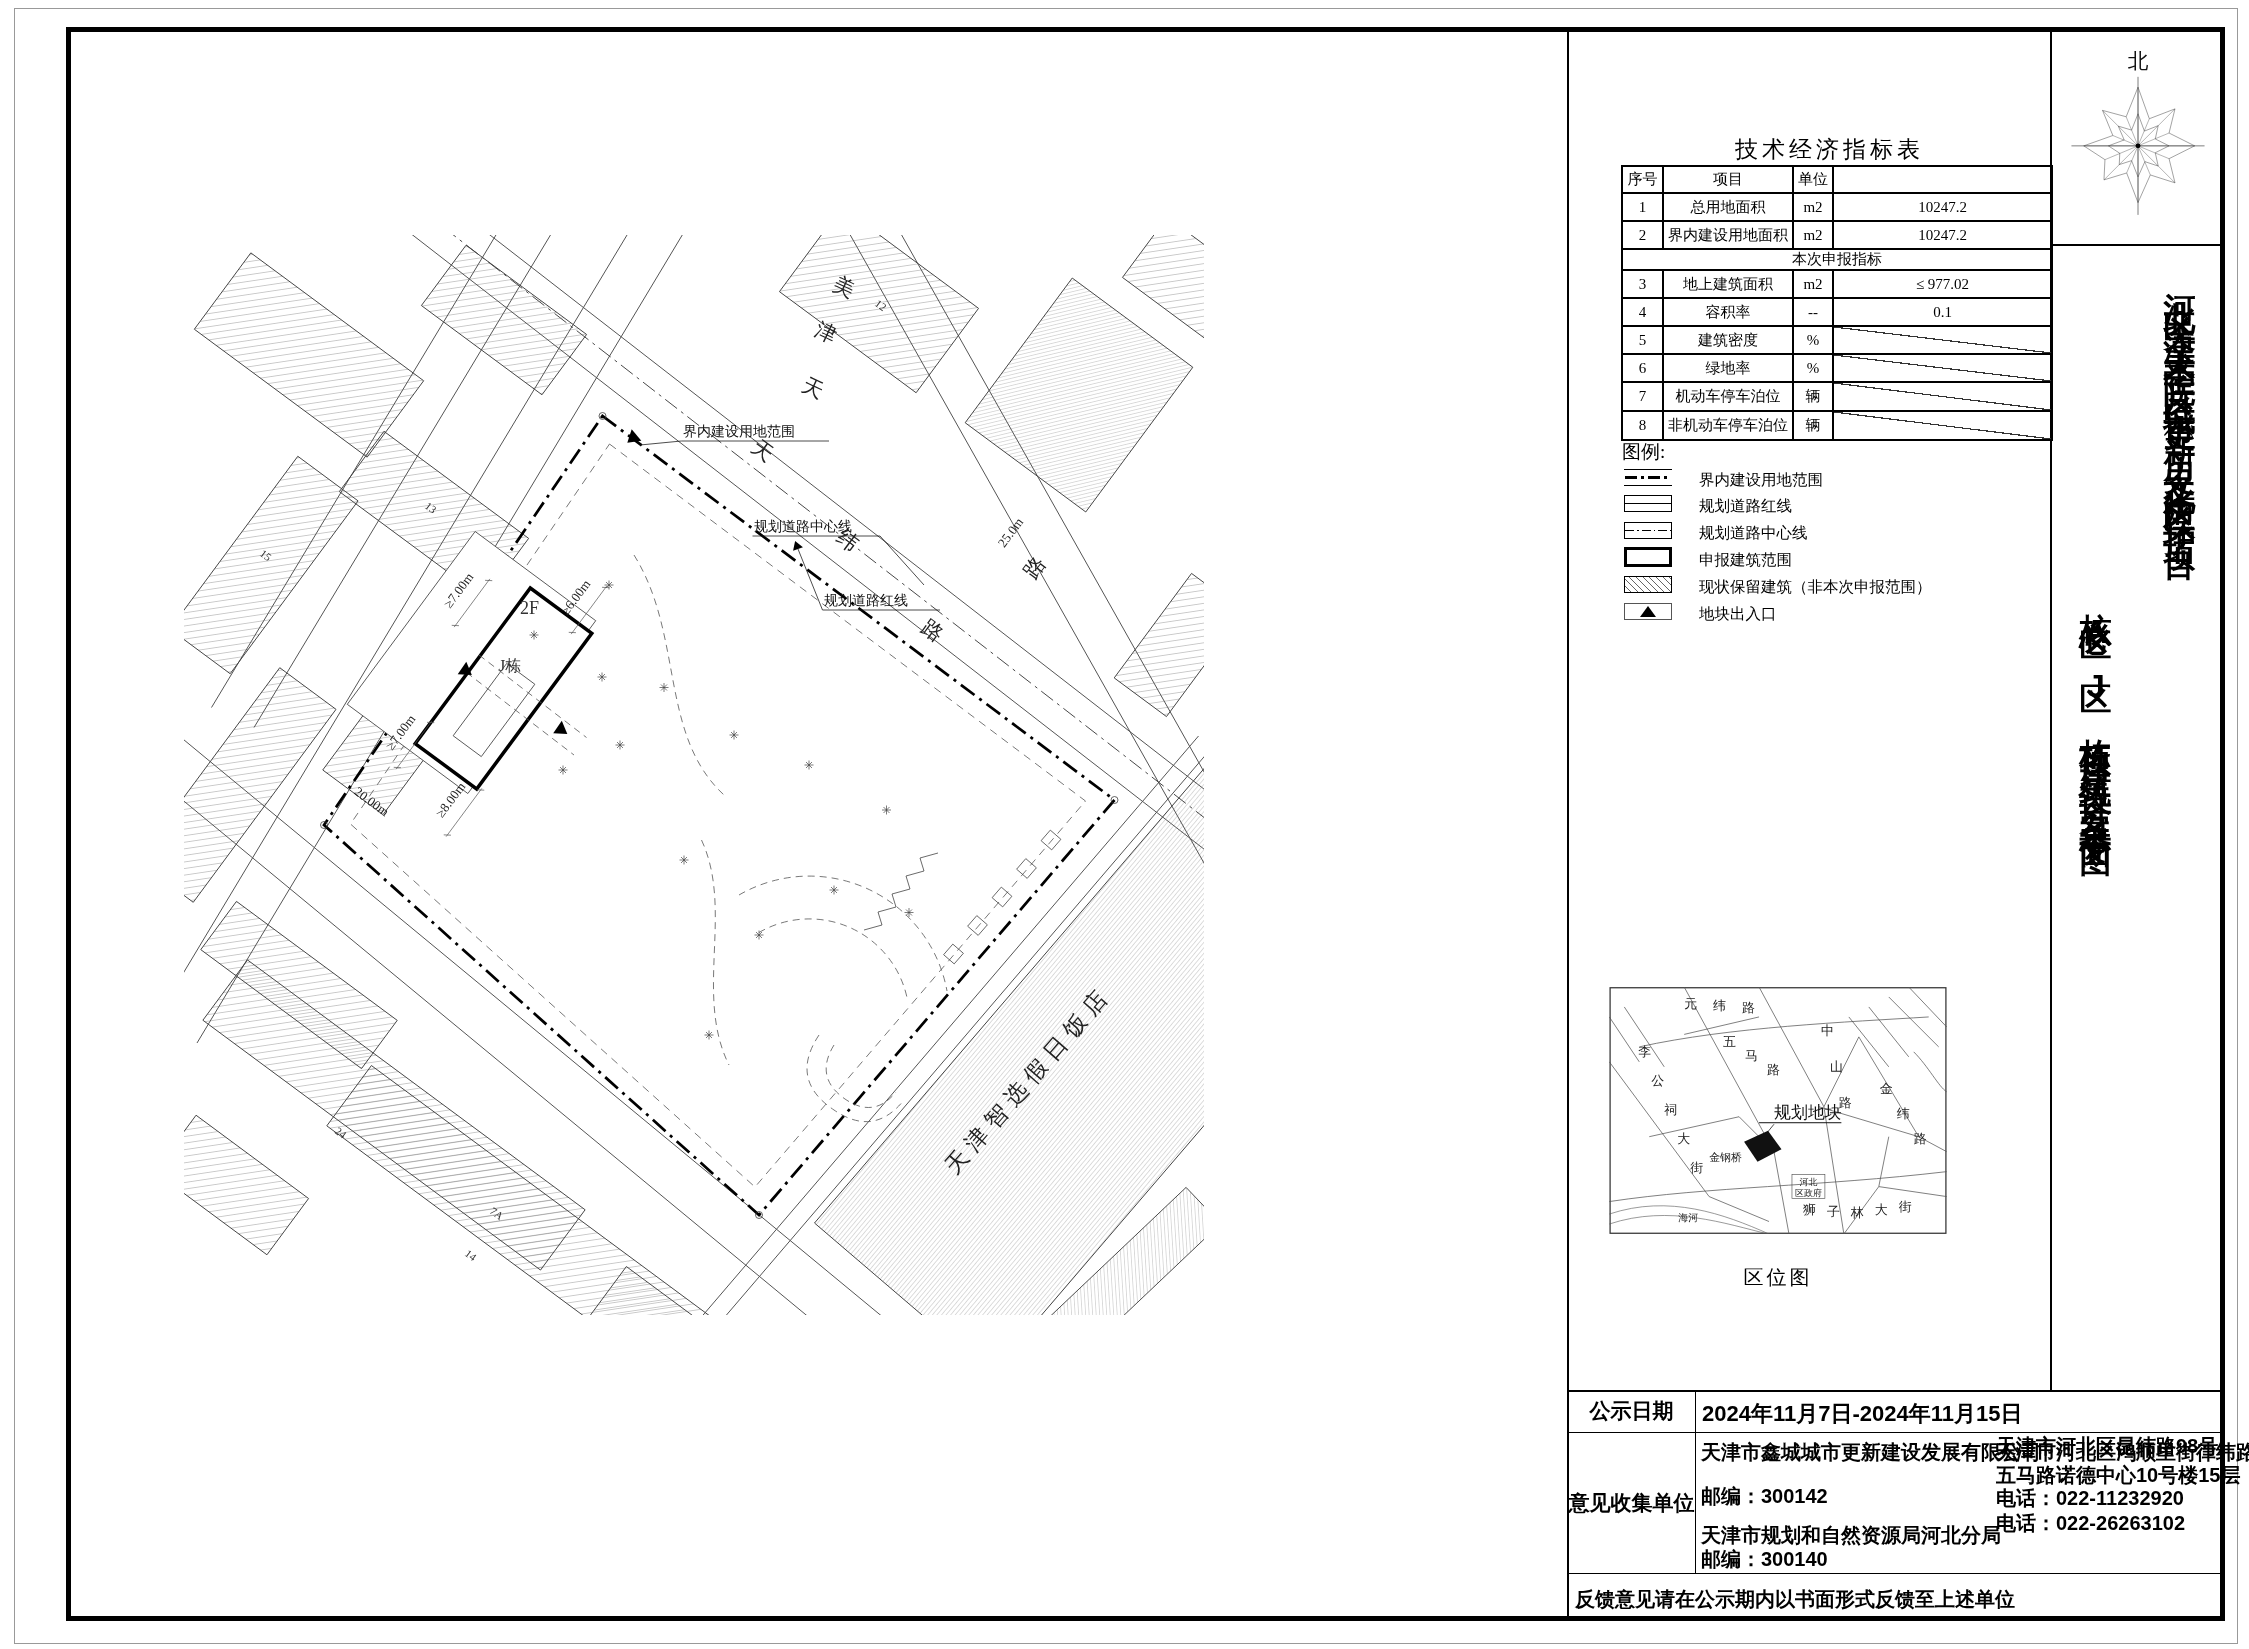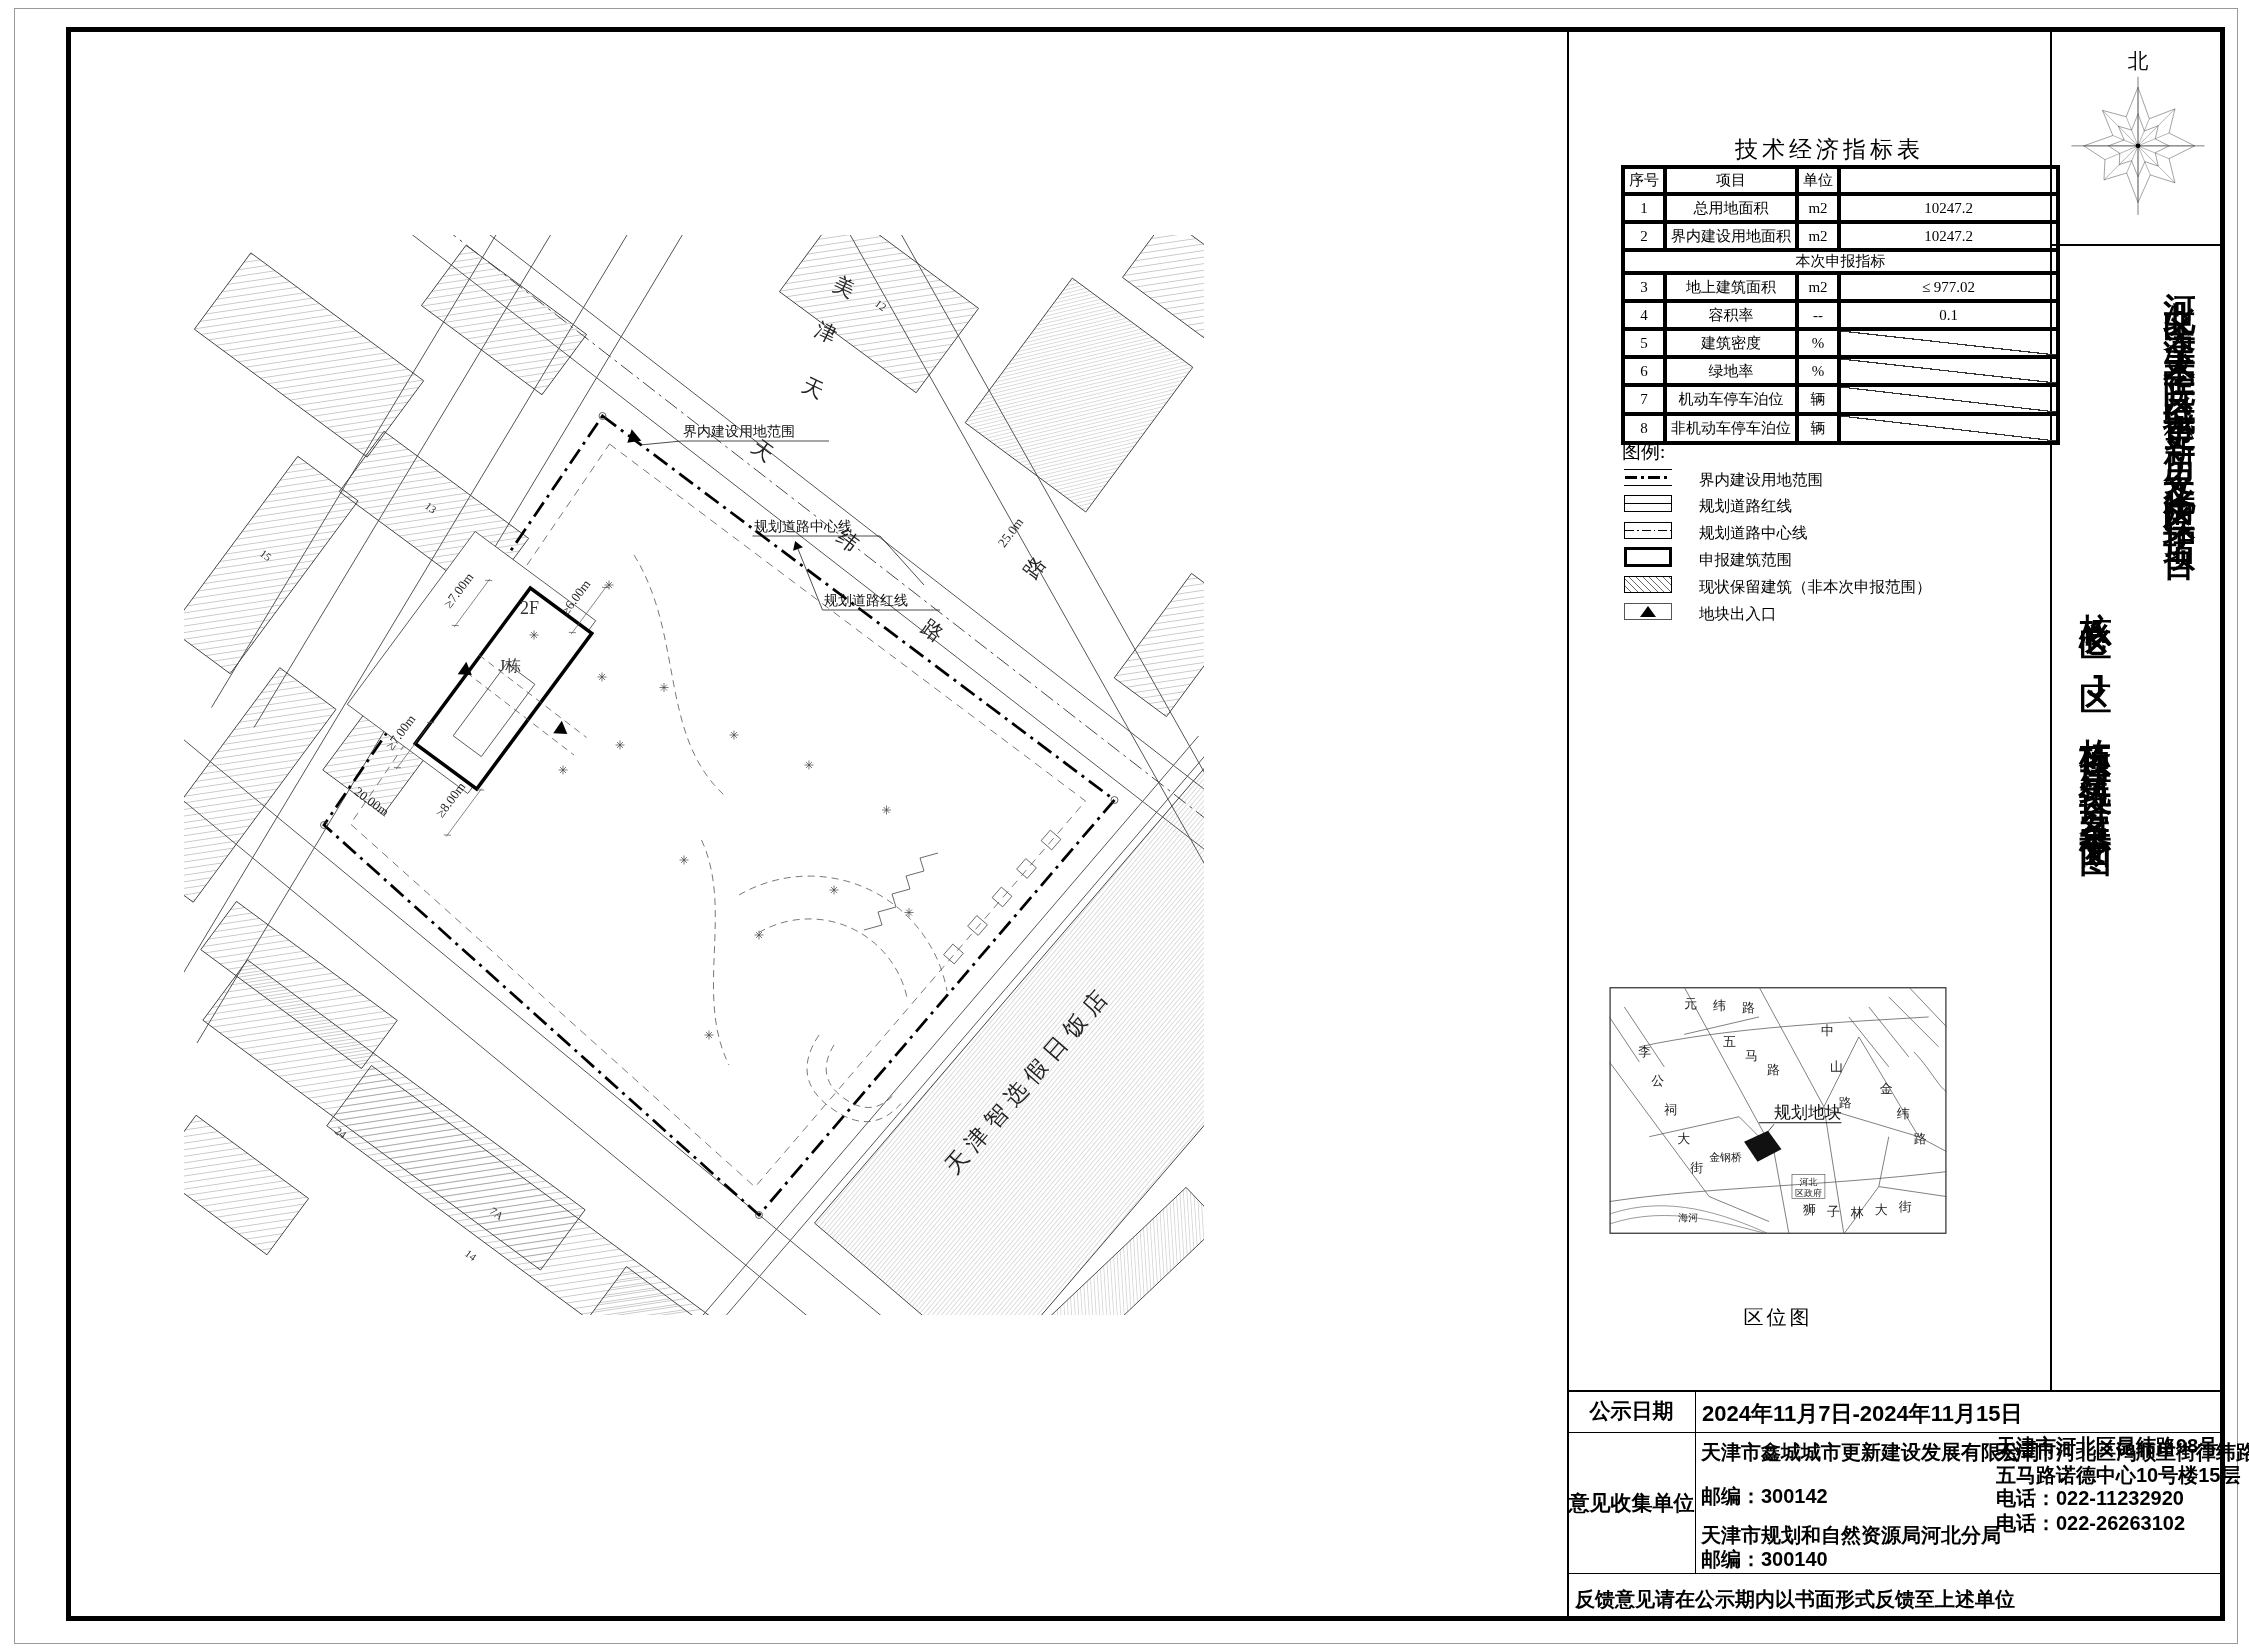--- a/index.html
+++ b/index.html
@@ -9,21 +9,21 @@
   
   .outer-frame{left:14px;top:8px;width:2222px;height:1634px;border:1px solid #999;}
   .main-frame{left:66px;top:27px;width:2159px;height:1594px;border:5.5px solid #000;box-sizing:border-box;}
   .vline{background:#000;}
   .hline{background:#000;}
   
   .tbl-title{left:1621px;top:134px;width:417px;text-align:center;font-family:"Liberation Serif","DejaVu Serif",serif;
              font-size:23px;letter-spacing:4px;}
   table.indic{position:absolute;left:1621px;top:165px;border-collapse:collapse;table-layout:fixed;
               font-family:"Liberation Serif","DejaVu Serif",serif;font-size:15px;}
-  table.indic td{border:4px solid #000000;padding:0 4px;text-align:center;overflow:hidden;white-space:nowrap;}
+  table.indic td{border:2px solid #000000;padding:0 4px;text-align:center;overflow:hidden;white-space:nowrap;}
   table.indic{border:1.5px solid #000;}
   td.item{text-align:left;padding-left:7px;}
   td.diag{background-image:linear-gradient(to top right,transparent calc(50% - 0.6px),#333 calc(50% - 0.6px),#333 calc(50% + 0.6px),transparent calc(50% + 0.6px));}
   
   .legend-title{left:1622px;top:439px;font-family:"Liberation Serif","DejaVu Serif",serif;font-size:19px;}
   .lg-label{font-family:"Liberation Serif","DejaVu Serif",serif;font-size:15.5px;white-space:nowrap;}
   .sym{width:48px;height:17px;box-sizing:border-box;}
   .sym-rel{position:relative;width:100%;height:100%;}
   .sym-boundary{border-top:1px solid #000;border-bottom:1px solid #000;}
   .sym-boundary .mid{position:absolute;top:50%;left:1px;right:1px;height:3.5px;margin-top:-2px;
@@ -32,21 +32,21 @@
   .sym-redline .mid{position:absolute;top:50%;left:0;right:0;height:1px;margin-top:-0.5px;background:#000;}
   .sym-center{border:1px solid #000;}
   .sym-center .mid{position:absolute;top:50%;left:0;right:0;height:1px;margin-top:-0.5px;
     background:repeating-linear-gradient(90deg,#000 0 9px,transparent 9px 12px,#000 12px 13.5px,transparent 13.5px 16.5px);}
   .sym-declared{border:3px solid #000;}
   .sym-retained{border:1px solid #000;background:repeating-linear-gradient(45deg,transparent 0 4px,#666 4px 4.7px);}
   .sym-entry{border:1px solid #555;}
   .sym-entry .tri{position:absolute;left:50%;top:50%;width:0;height:0;margin:-6px 0 0 -8px;
     border-left:8px solid transparent;border-right:8px solid transparent;border-bottom:11px solid #000;}
   
-  .map-caption{left:1609px;top:1304px;width:338px;text-align:center;font-family:"Liberation Serif","DejaVu Serif",serif;font-size:20px;letter-spacing:3px;}
+  .map-caption{left:1609px;top:1264px;width:338px;text-align:center;font-family:"Liberation Serif","DejaVu Serif",serif;font-size:20px;letter-spacing:3px;}
   
   .vtitle{writing-mode:vertical-rl;text-orientation:upright;font-weight:700;white-space:nowrap;}
   .vtitle1{left:2158px;top:267px;font-size:32px;letter-spacing:10px;}
   .vtitle2{left:2074px;top:587px;font-size:32px;letter-spacing:9px;}
   
   .ft{font-weight:700;white-space:nowrap;}
   .ft-label{font-size:21px;}
   .ft-val{font-size:22px;}
   .ft-small{font-size:20px;}
   .cell-center{display:flex;align-items:center;justify-content:center;}

